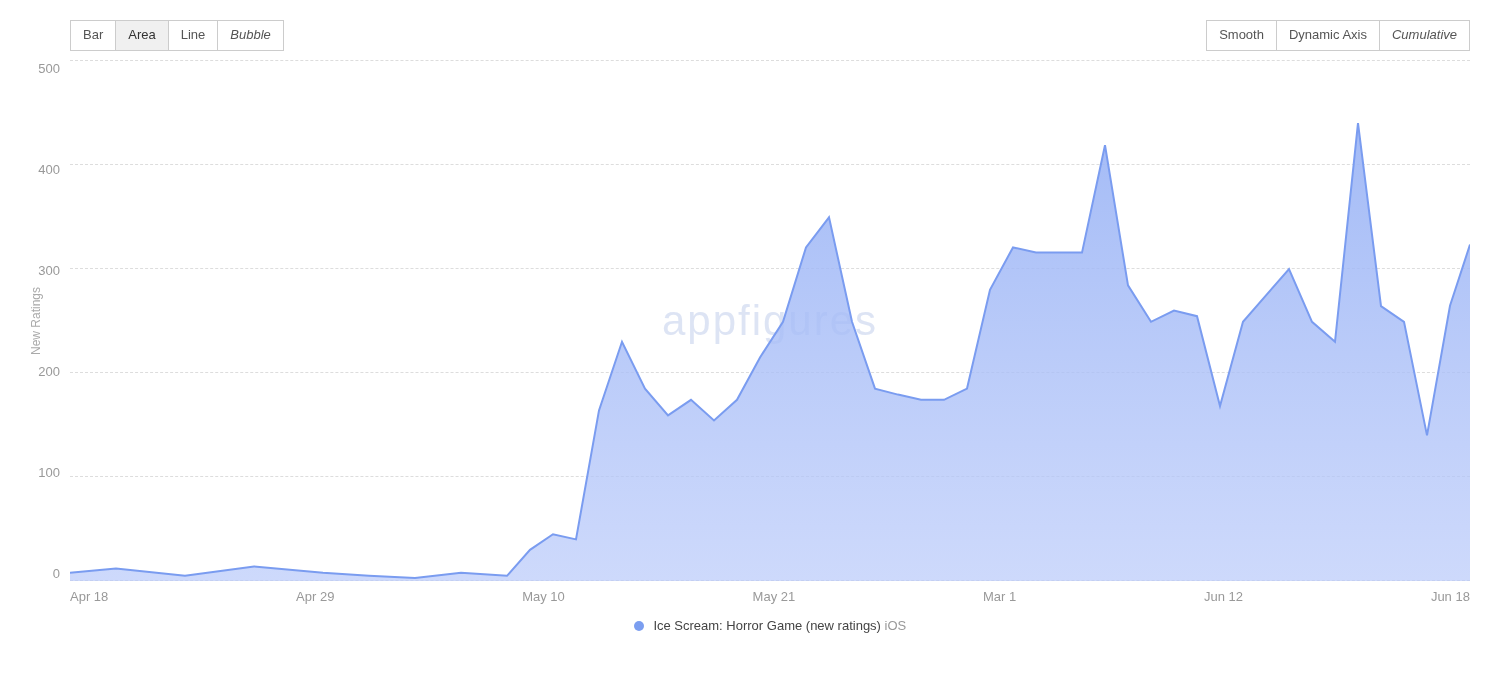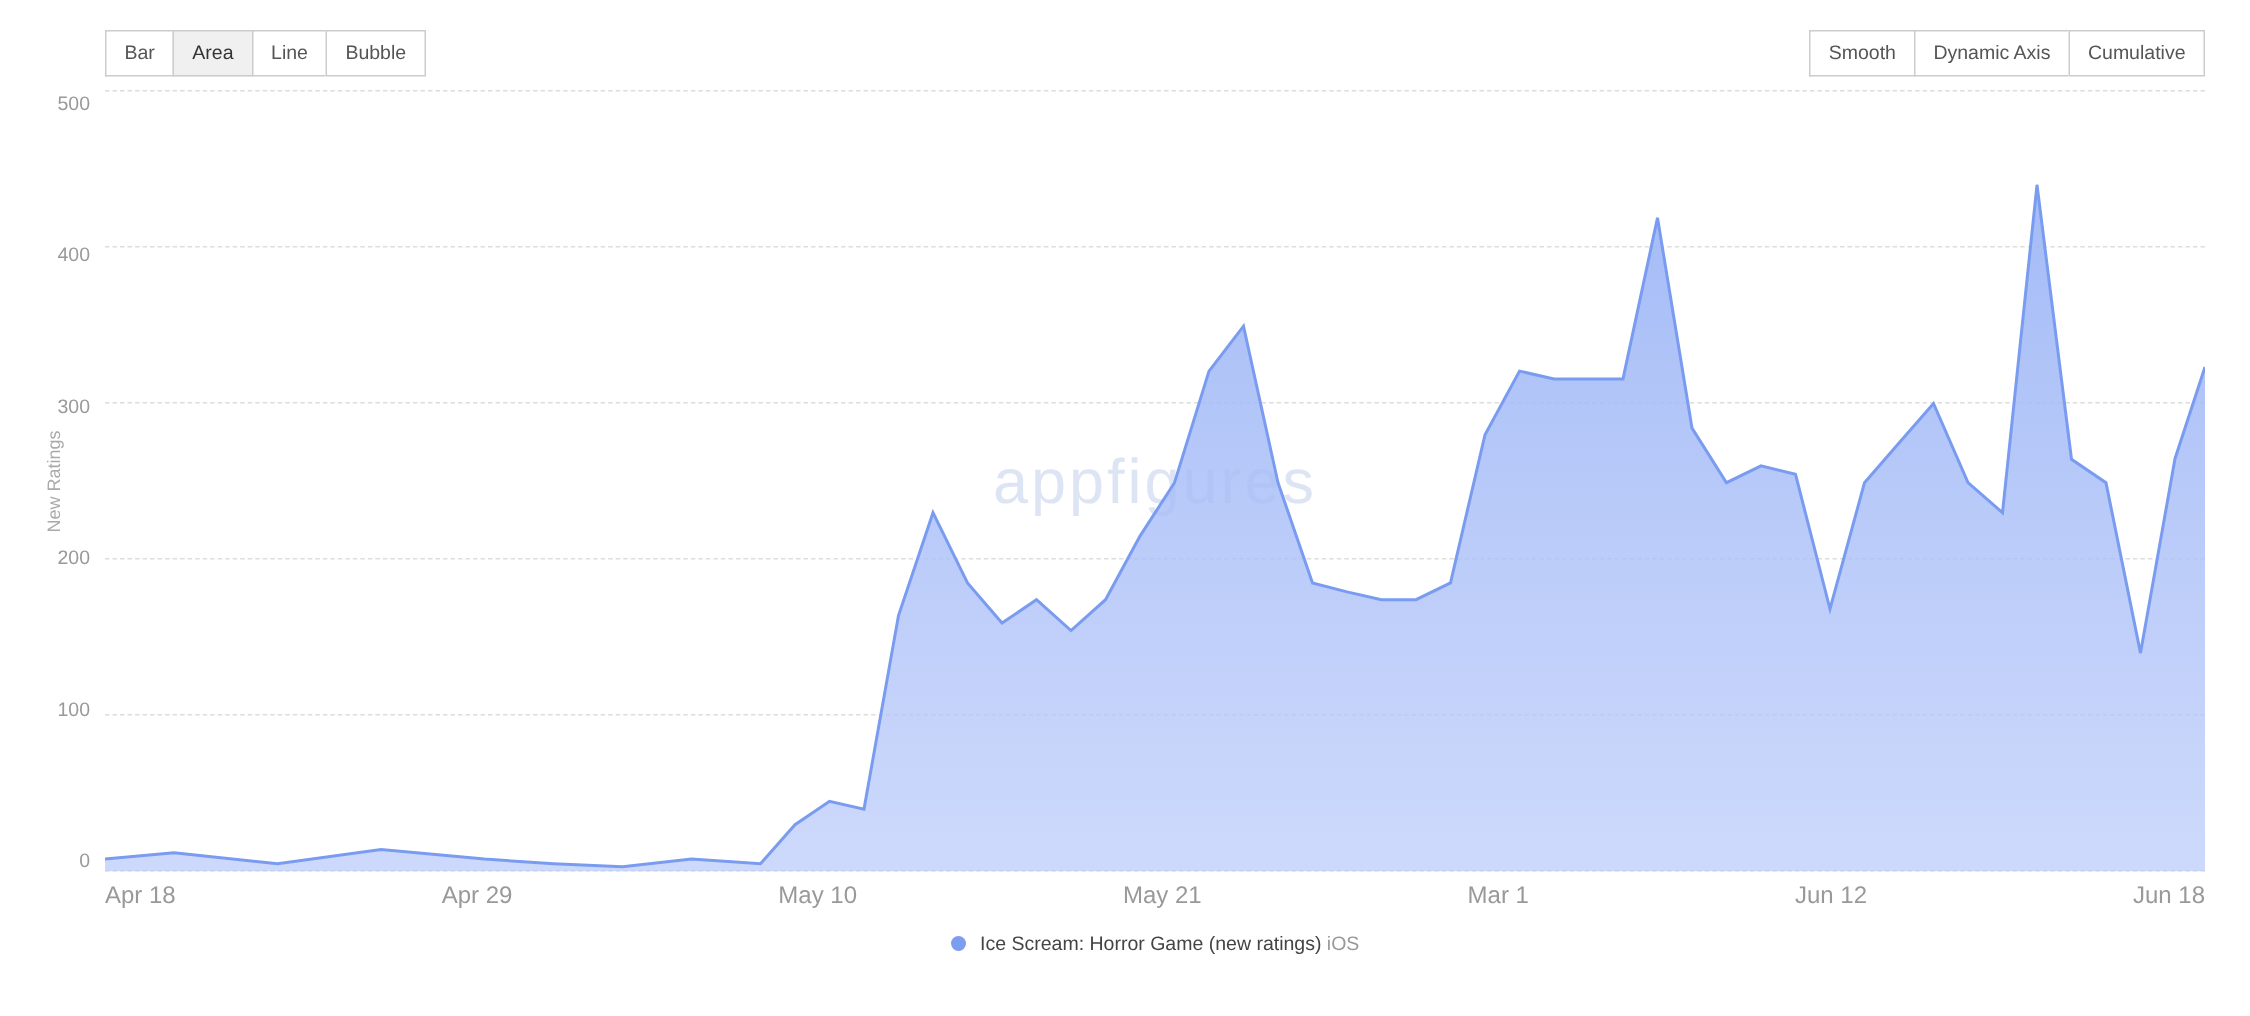--- a/index.html
+++ b/index.html
@@ -30,21 +30,21 @@
     .chart-btn {
       padding: 4px 12px;
       border: 1px solid #ccc;
       background: #fff;
       font-size: 13px;
       color: #555;
       cursor: pointer;
       border-right: none;
       line-height: 1.6;
     }
-    .chart-btn:last-child { border-right: 1px solid #ccc; }
+    .chart-btn:last-child { border-right: 1px solid #ccc; font-style: italic; }
     .chart-btn.active {
       background: #f0f0f0;
       color: #333;
       font-weight: 500;
     }
     .right-btns .chart-btn { border-right: none; }
     .right-btns .chart-btn:last-child { border-right: 1px solid #ccc; }
     .chart-area {
       position: relative;
       width: 100%;
@@ -86,21 +86,21 @@
       pointer-events: none;
       white-space: nowrap;
     }
     .x-axis {
       display: flex;
       justify-content: space-between;
       margin-top: 8px;
       padding: 0 0;
     }
     .x-label {
-      font-size: 16px;
+      font-size: 13px;
       color: #999;
     }
     .legend {
       text-align: center;
       margin-top: 14px;
       font-size: 13px;
       color: #666;
     }
     .legend-dot {
       display: inline-block;

